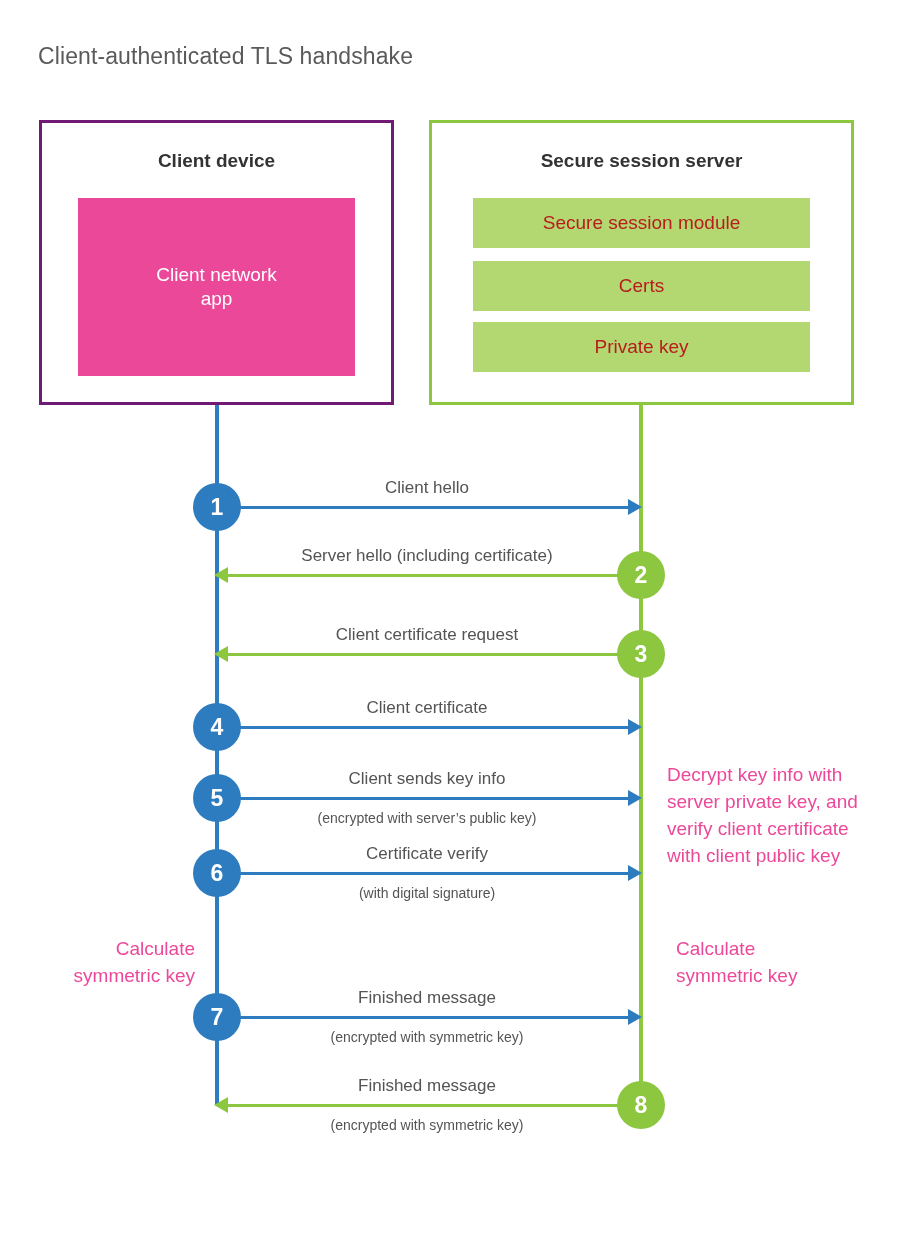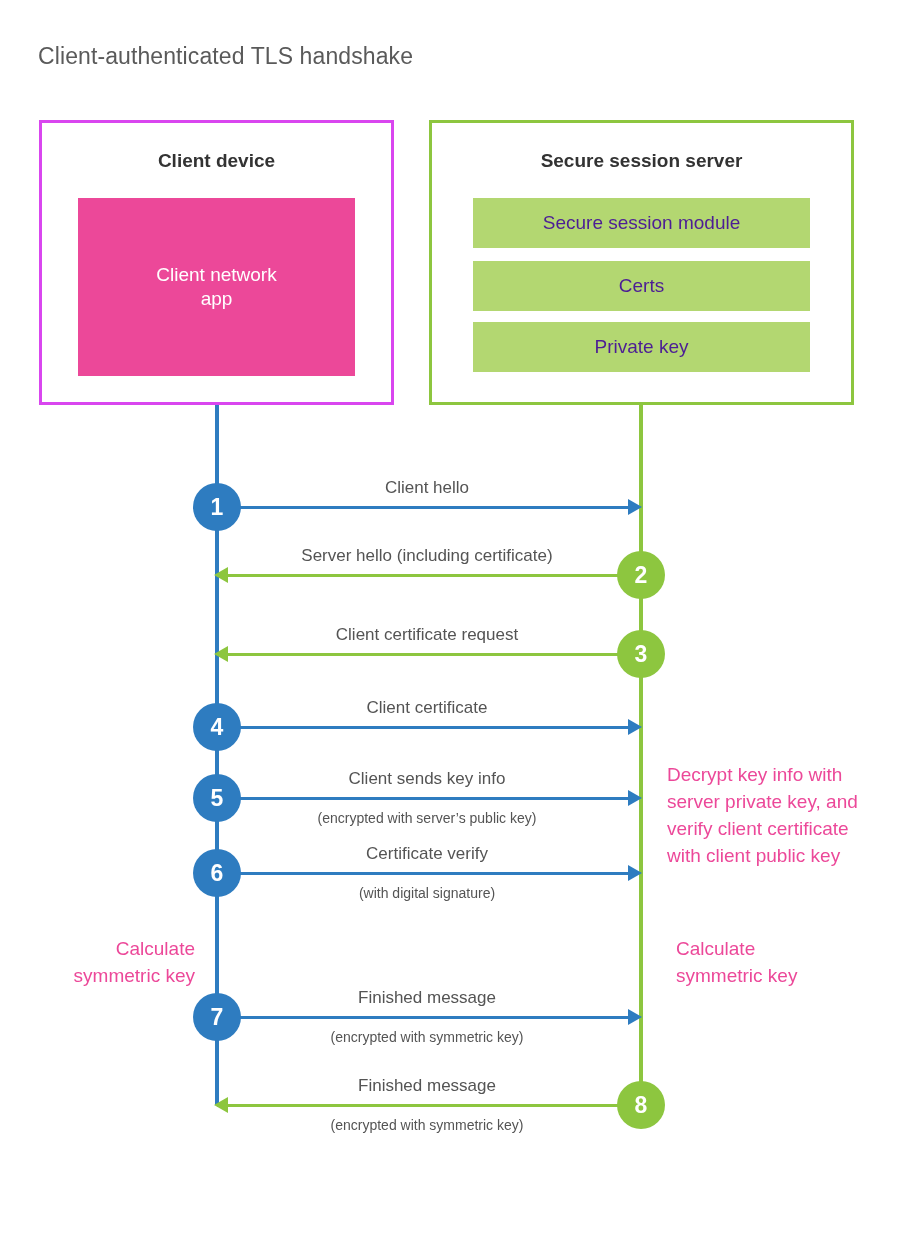--- a/index.html
+++ b/index.html
@@ -31,21 +31,21 @@
   .actor-box {
     position: absolute;
     background: #ffffff;
     box-sizing: border-box;
   }
   #client-box {
     left: 39px;
     top: 120px;
     width: 355px;
     height: 285px;
-    border: 3px solid #d946ef;
+    border: 3px solid #701a75;
   }
   #server-box {
     left: 429px;
     top: 120px;
     width: 425px;
     height: 285px;
     border: 3px solid #8dc63f;
   }
   .actor-title {
     position: absolute;
@@ -73,21 +73,21 @@
     text-align: center;
     line-height: 1.28;
   }
 
   .server-bar {
     position: absolute;
     left: 41px;
     width: 337px;
     height: 50px;
     background: #b3d771;
-    color: #4c1d95;
+    color: #b91c1c;
     font-size: 19px;
     display: flex;
     align-items: center;
     justify-content: center;
     text-align: center;
   }
   #server-bar-0 { top: 75px; }
   #server-bar-1 { top: 138px; }
   #server-bar-2 { top: 199px; }
 

